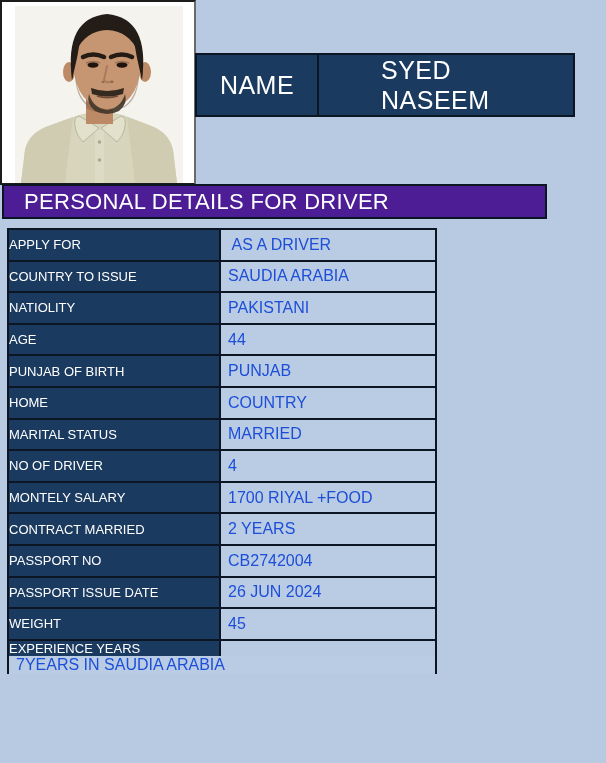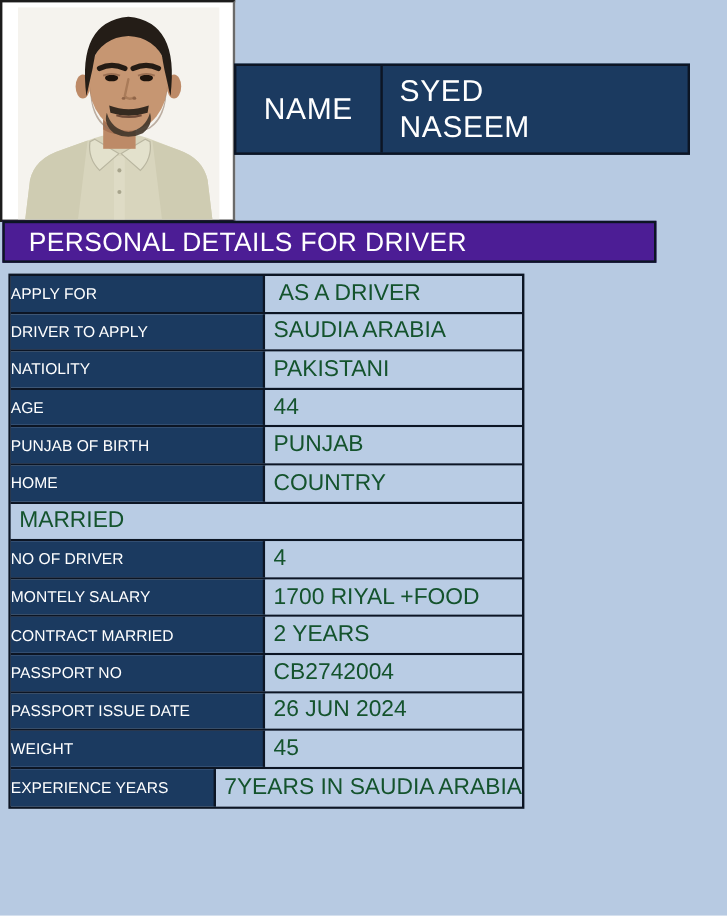--- a/index.html
+++ b/index.html
@@ -10,22 +10,22 @@
     background:#B7CAE2;
   }
   
   .photo-box {
     position:absolute; left:0; top:0; width:196px; height:185px;
     background:#ffffff; border:2px solid #1c1c1c; border-right-color:#6a6a6a;
   }
   .photo-box svg { position:absolute; left:13px; top:4px; }
   
   .name-row {
-    position:absolute; left:195px; top:53px; width:380px; height:76px;
-    display:flex; border:2px solid #0c1524; background:#1B3A60;
+    position:absolute; left:195px; top:53px; width:380px; height:64px;
+    display:flex; border:2px solid #0c1524; background:#1B3A60;gap:48px;
   }
   .name-label-cell {
     width:122px; display:flex; align-items:center; justify-content:center;
     color:#ffffff; font-size:25px; border-right:2px solid #0c1524;
     letter-spacing:0.5px;
   }
   .name-value-cell {
     flex:1; display:flex; flex-direction:column; justify-content:center;
     padding-left:14px; color:#ffffff; font-size:25px; line-height:30px;
     letter-spacing:0.5px;
@@ -36,31 +36,31 @@
     background:#4c1d95; border:2px solid #0c1524;
     display:flex; align-items:center; padding-left:20px;
     color:#ffffff; font-size:22px; letter-spacing:0.3px;
   }
   
   .details-table {
     position:absolute; left:7px; top:228px; width:430px;
     border:2px solid #0c1524; background:#B7CAE2;
   }
   .t-row { display:flex; height:31.6px; border-bottom:2px solid #0c1524; }
-  .t-row:last-child { border-bottom:none; }
+  .t-row:last-child { border-bottom:none;flex-direction:column; }
   .t-label {
     width:212px; background:#1B3A60; color:#ffffff;
     border-right:2px solid #0c1524;
     display:flex; align-items:center; padding-left:0;
     font-size:13px; white-space:pre;
   }
   .t-value {
-    flex:1; background:#B9CCE4; color:#14532d;
+    flex:1; background:#B9CCE4; color:#1d4ed8;
     display:flex; align-items:center; padding-left:7px;
-    font-size:19px; white-space:pre;
+    font-size:16px; white-space:pre;
   }
 </style>
 </head>
 <body>
 
 <div class="page">
 
   <div class="photo-box">
     <svg width="168" height="177" viewBox="0 0 168 177">
       <rect x="0" y="0" width="168" height="177" fill="#F5F3EE"></rect>
@@ -121,40 +121,41 @@
   <div class="header-bar">
     <span>PERSONAL DETAILS FOR DRIVER</span>
   </div>
 
   <div class="details-table" id="details-rows">
       <div class="t-row">
         <div class="t-label">APPLY FOR</div>
         <div class="t-value"> AS A DRIVER</div>
       </div>
       <div class="t-row">
-        <div class="t-label">DRIVER TO APPLY</div>
+        <div class="t-label">COUNTRY TO ISSUE</div>
         <div class="t-value">SAUDIA ARABIA</div>
       </div>
       <div class="t-row">
         <div class="t-label">NATIOLITY</div>
         <div class="t-value">PAKISTANI</div>
       </div>
       <div class="t-row">
         <div class="t-label">AGE</div>
         <div class="t-value">44</div>
       </div>
       <div class="t-row">
         <div class="t-label">PUNJAB OF BIRTH</div>
         <div class="t-value">PUNJAB</div>
       </div>
       <div class="t-row">
         <div class="t-label">HOME</div>
         <div class="t-value">COUNTRY</div>
       </div>
       <div class="t-row">
+        <div class="t-label">MARITAL STATUS</div>
         <div class="t-value">MARRIED</div>
       </div>
       <div class="t-row">
         <div class="t-label">NO OF DRIVER</div>
         <div class="t-value">4</div>
       </div>
       <div class="t-row">
         <div class="t-label">MONTELY SALARY</div>
         <div class="t-value">1700 RIYAL +FOOD</div>
       </div>

